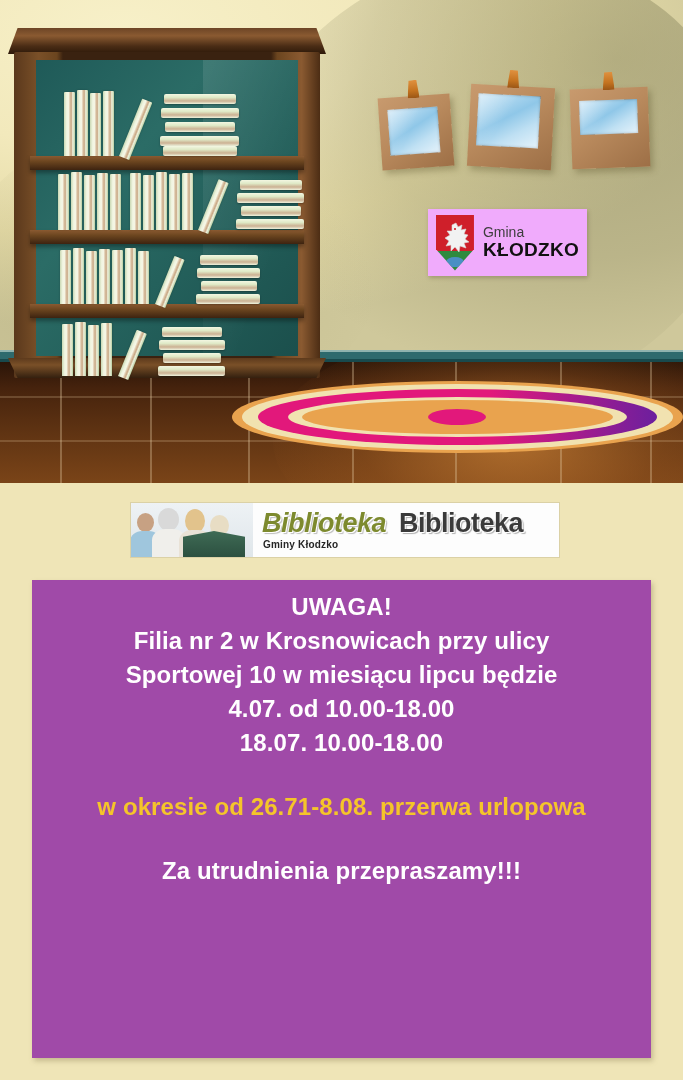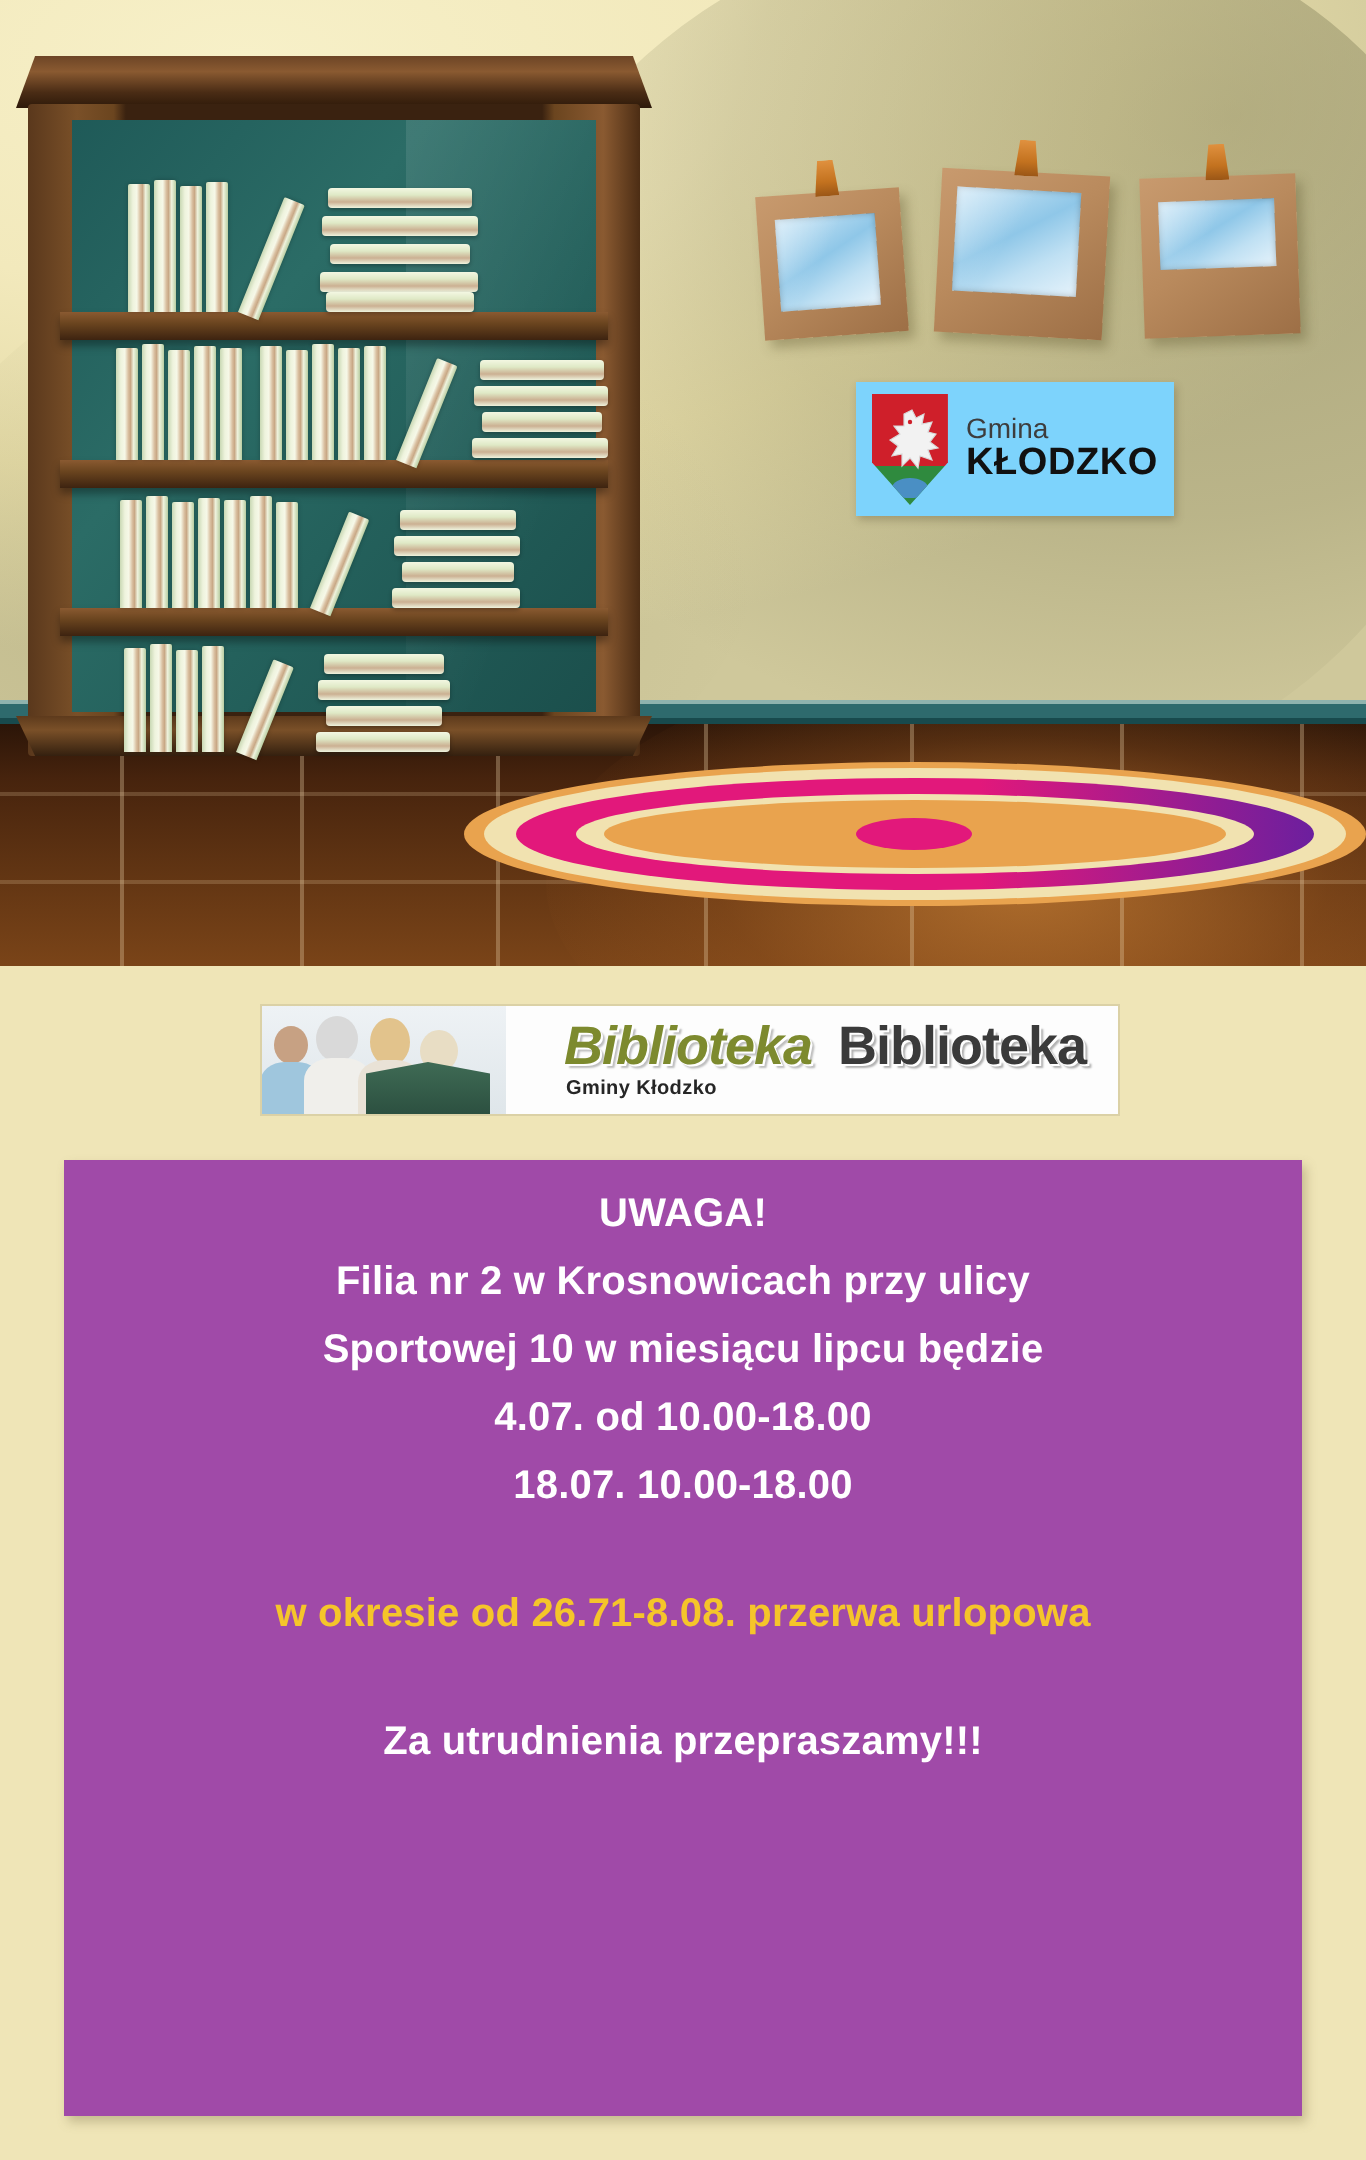--- a/index.html
+++ b/index.html
@@ -122,22 +122,22 @@
   }
 
   
   .rug{
     position:absolute; left:232px; top:381px; width:451px; height:72px;
   }
   .rug .ring{ position:absolute; border-radius:50%; }
 
   
   .gmina{
-    position:absolute; left:428px; top:191px; width:159px; height:67px;
-    background:#7dd3fc;
+    position:absolute; left:428px; top:209px; width:159px; height:67px;
+    background:#f0abfc;
     box-shadow:1px 2px 4px rgba(80,70,40,.3);
     display:flex; align-items:center; padding:5px 8px; gap:9px;
   }
   .crest{
     width:46px; height:56px; position:relative;
     background:linear-gradient(180deg,#cf1f2a 0%, #cf1f2a 64%, #2f8a3e 64%, #2f8a3e 100%);
     clip-path:polygon(0 0, 100% 0, 100% 62%, 50% 100%, 0 62%);
   }
   .crest .lion{
     position:absolute; left:7px; top:6px; width:32px; height:36px;
@@ -150,21 +150,20 @@
   .gmina-txt .g1{ font-size:14px; color:#3d3d3d; }
   .gmina-txt .g2{ font-size:19px; font-weight:bold; color:#111; letter-spacing:.3px; }
 
   
   .banner{
     position:absolute; left:131px; top:503px; width:428px; height:54px;
     background:#fdfdfd;
     display:flex; align-items:center;
     box-shadow:0 0 0 1px rgba(200,190,150,.5);
     overflow:hidden;
-    gap:20px;
   }
   .banner-photo{
     width:122px; height:54px; position:relative; overflow:hidden;
     background:linear-gradient(180deg,#eef2f5 0%,#dfe6ea 100%);
   }
   .p-head{ position:absolute; border-radius:50%; }
   .p-body{ position:absolute; border-radius:40% 40% 0 0; }
   .bk-open{
     position:absolute; left:52px; bottom:0px; width:62px; height:26px;
     background:linear-gradient(180deg,#3f6b55 0%, #2c5040 100%);
@@ -195,21 +194,21 @@
   
   .notice{
     position:absolute; left:32px; top:580px; width:619px; height:478px;
     background:#a04aa8;
     box-shadow:2px 3px 5px rgba(120,110,70,.35);
     padding-top:10px;
     text-align:center;
   }
   .notice p{
     color:#ffffff;
-    font-size:20px;
+    font-size:24px;
     font-weight:bold;
     line-height:34px;
     letter-spacing:.1px;
   }
   .notice p.highlight{ color:#f5c52a; }
   .spacer{ height:30px; }
 </style>
 </head>
 <body>
 

